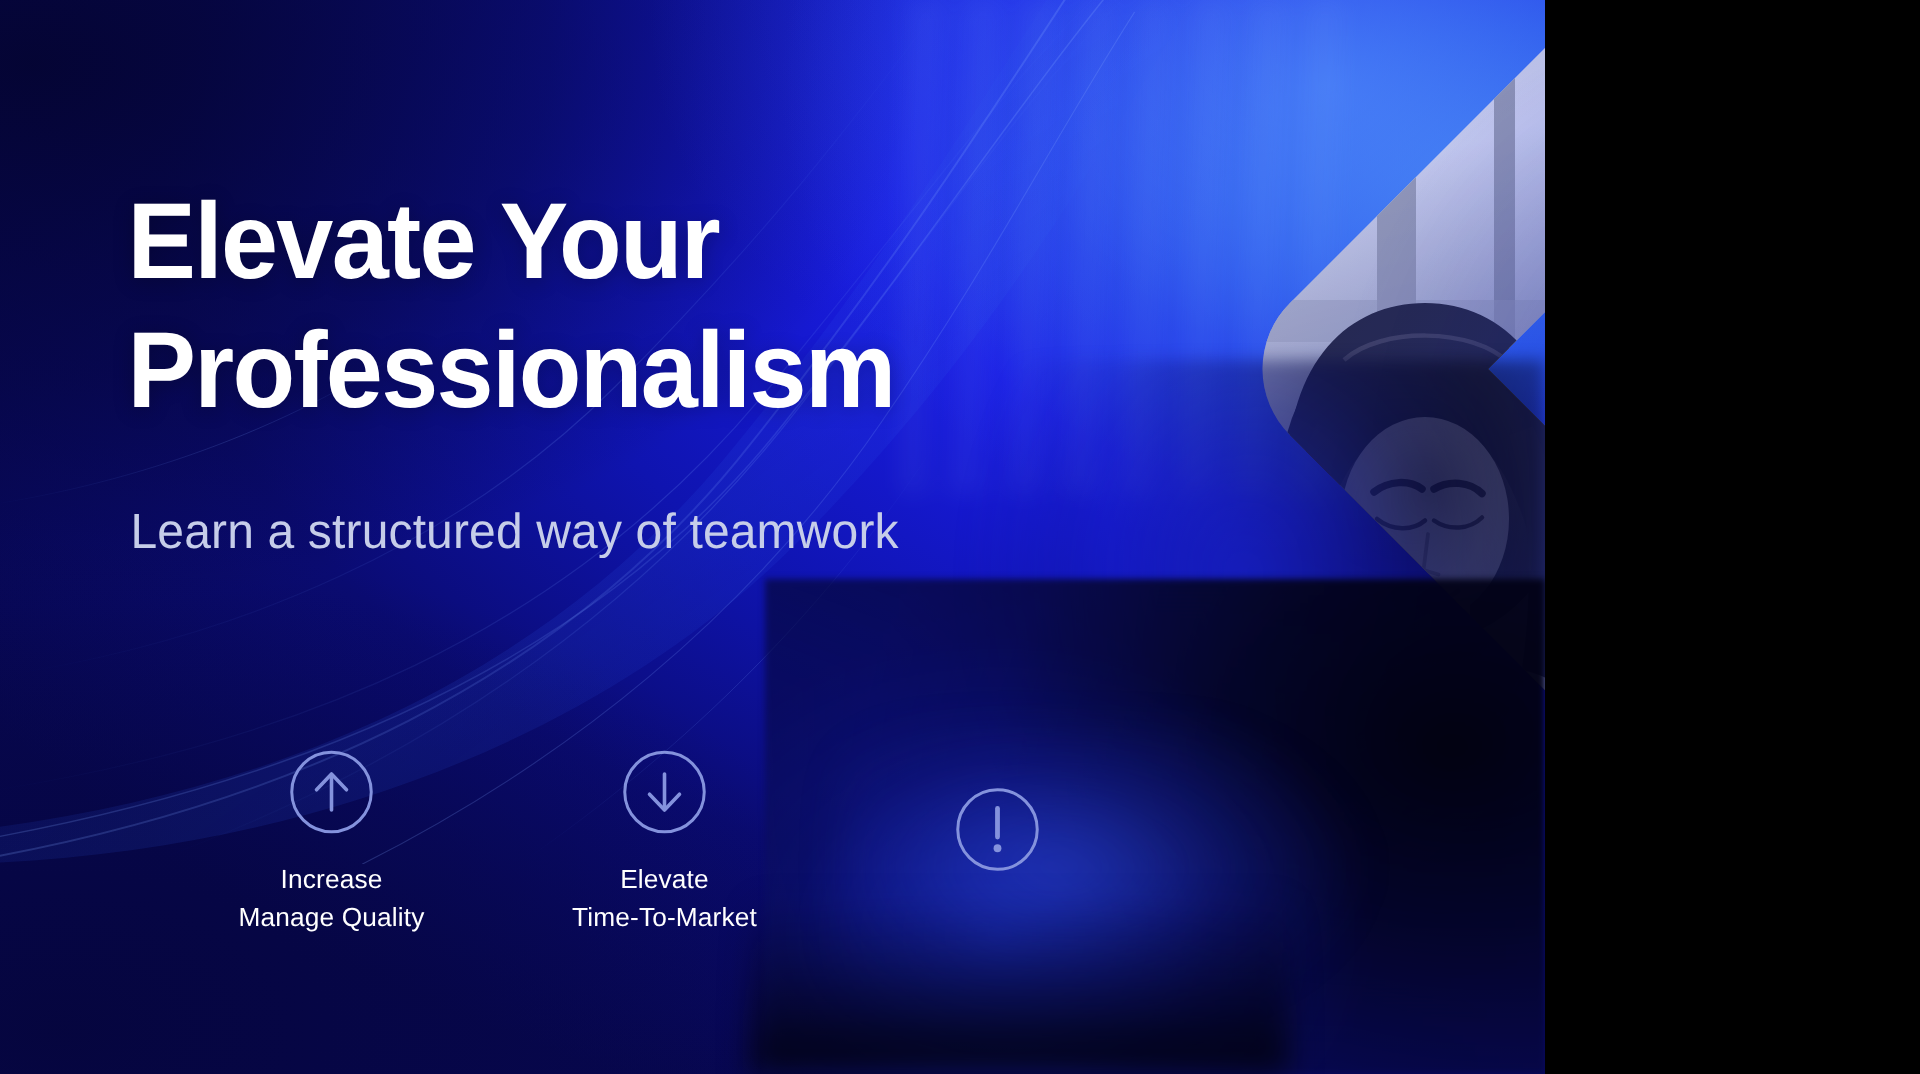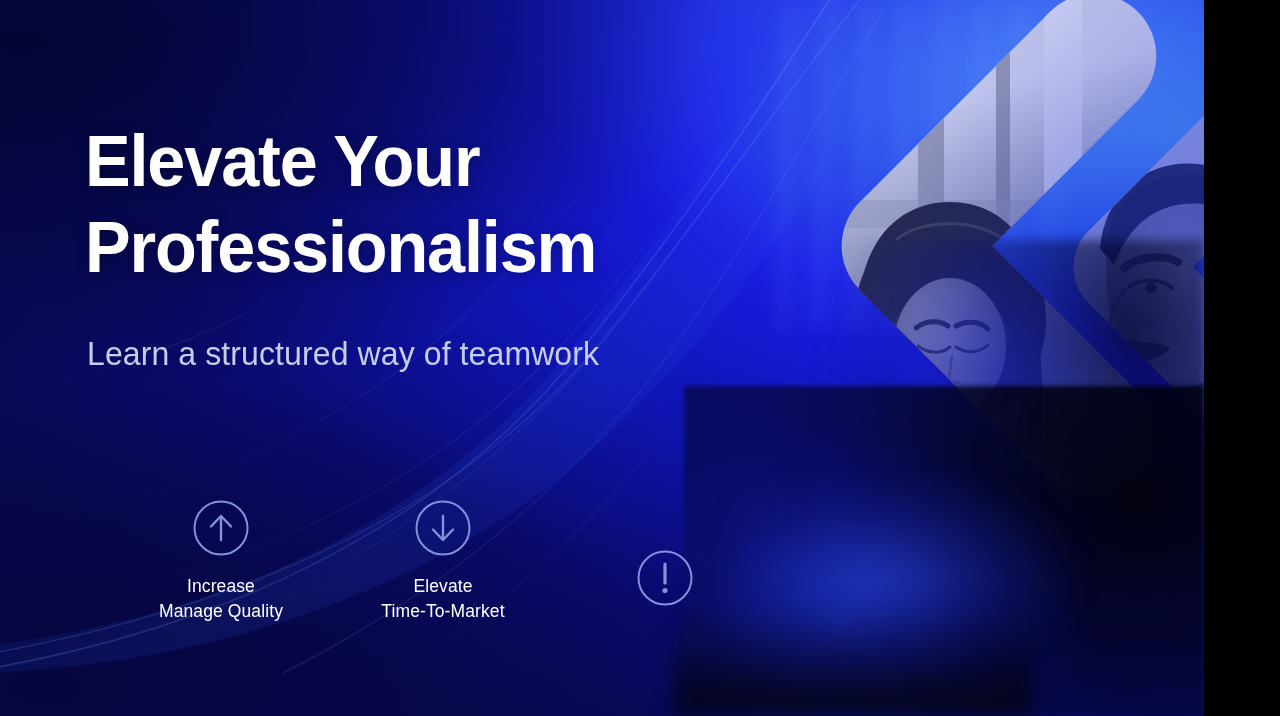--- a/index.html
+++ b/index.html
@@ -5,21 +5,21 @@
 <style>
   html, body {
     margin: 0;
     padding: 0;
     background: #000;
   }
   * { box-sizing: border-box; }
 
   .slide {
     position: relative;
-    width: 1204px;
+    width: 1030px;
     height: 716px;
     overflow: hidden;
     font-family: "Liberation Sans", sans-serif;
     background: #14532d;
     padding-left: 44px;
   }
 
   
   .bg-base {
     position: absolute;
@@ -173,21 +173,21 @@
     transform: scaleX(0.97);
     transform-origin: left center;
   }
 
   
   .features {
     position: absolute;
     left: 110px;
     top: 498px;
     display: flex;
-    align-items: flex-end;
+    align-items: center;
   }
   .feature {
     width: 222px;
     display: flex;
     flex-direction: column;
     align-items: center;
   }
   .feature-icon {
     width: 60px;
     height: 60px;

